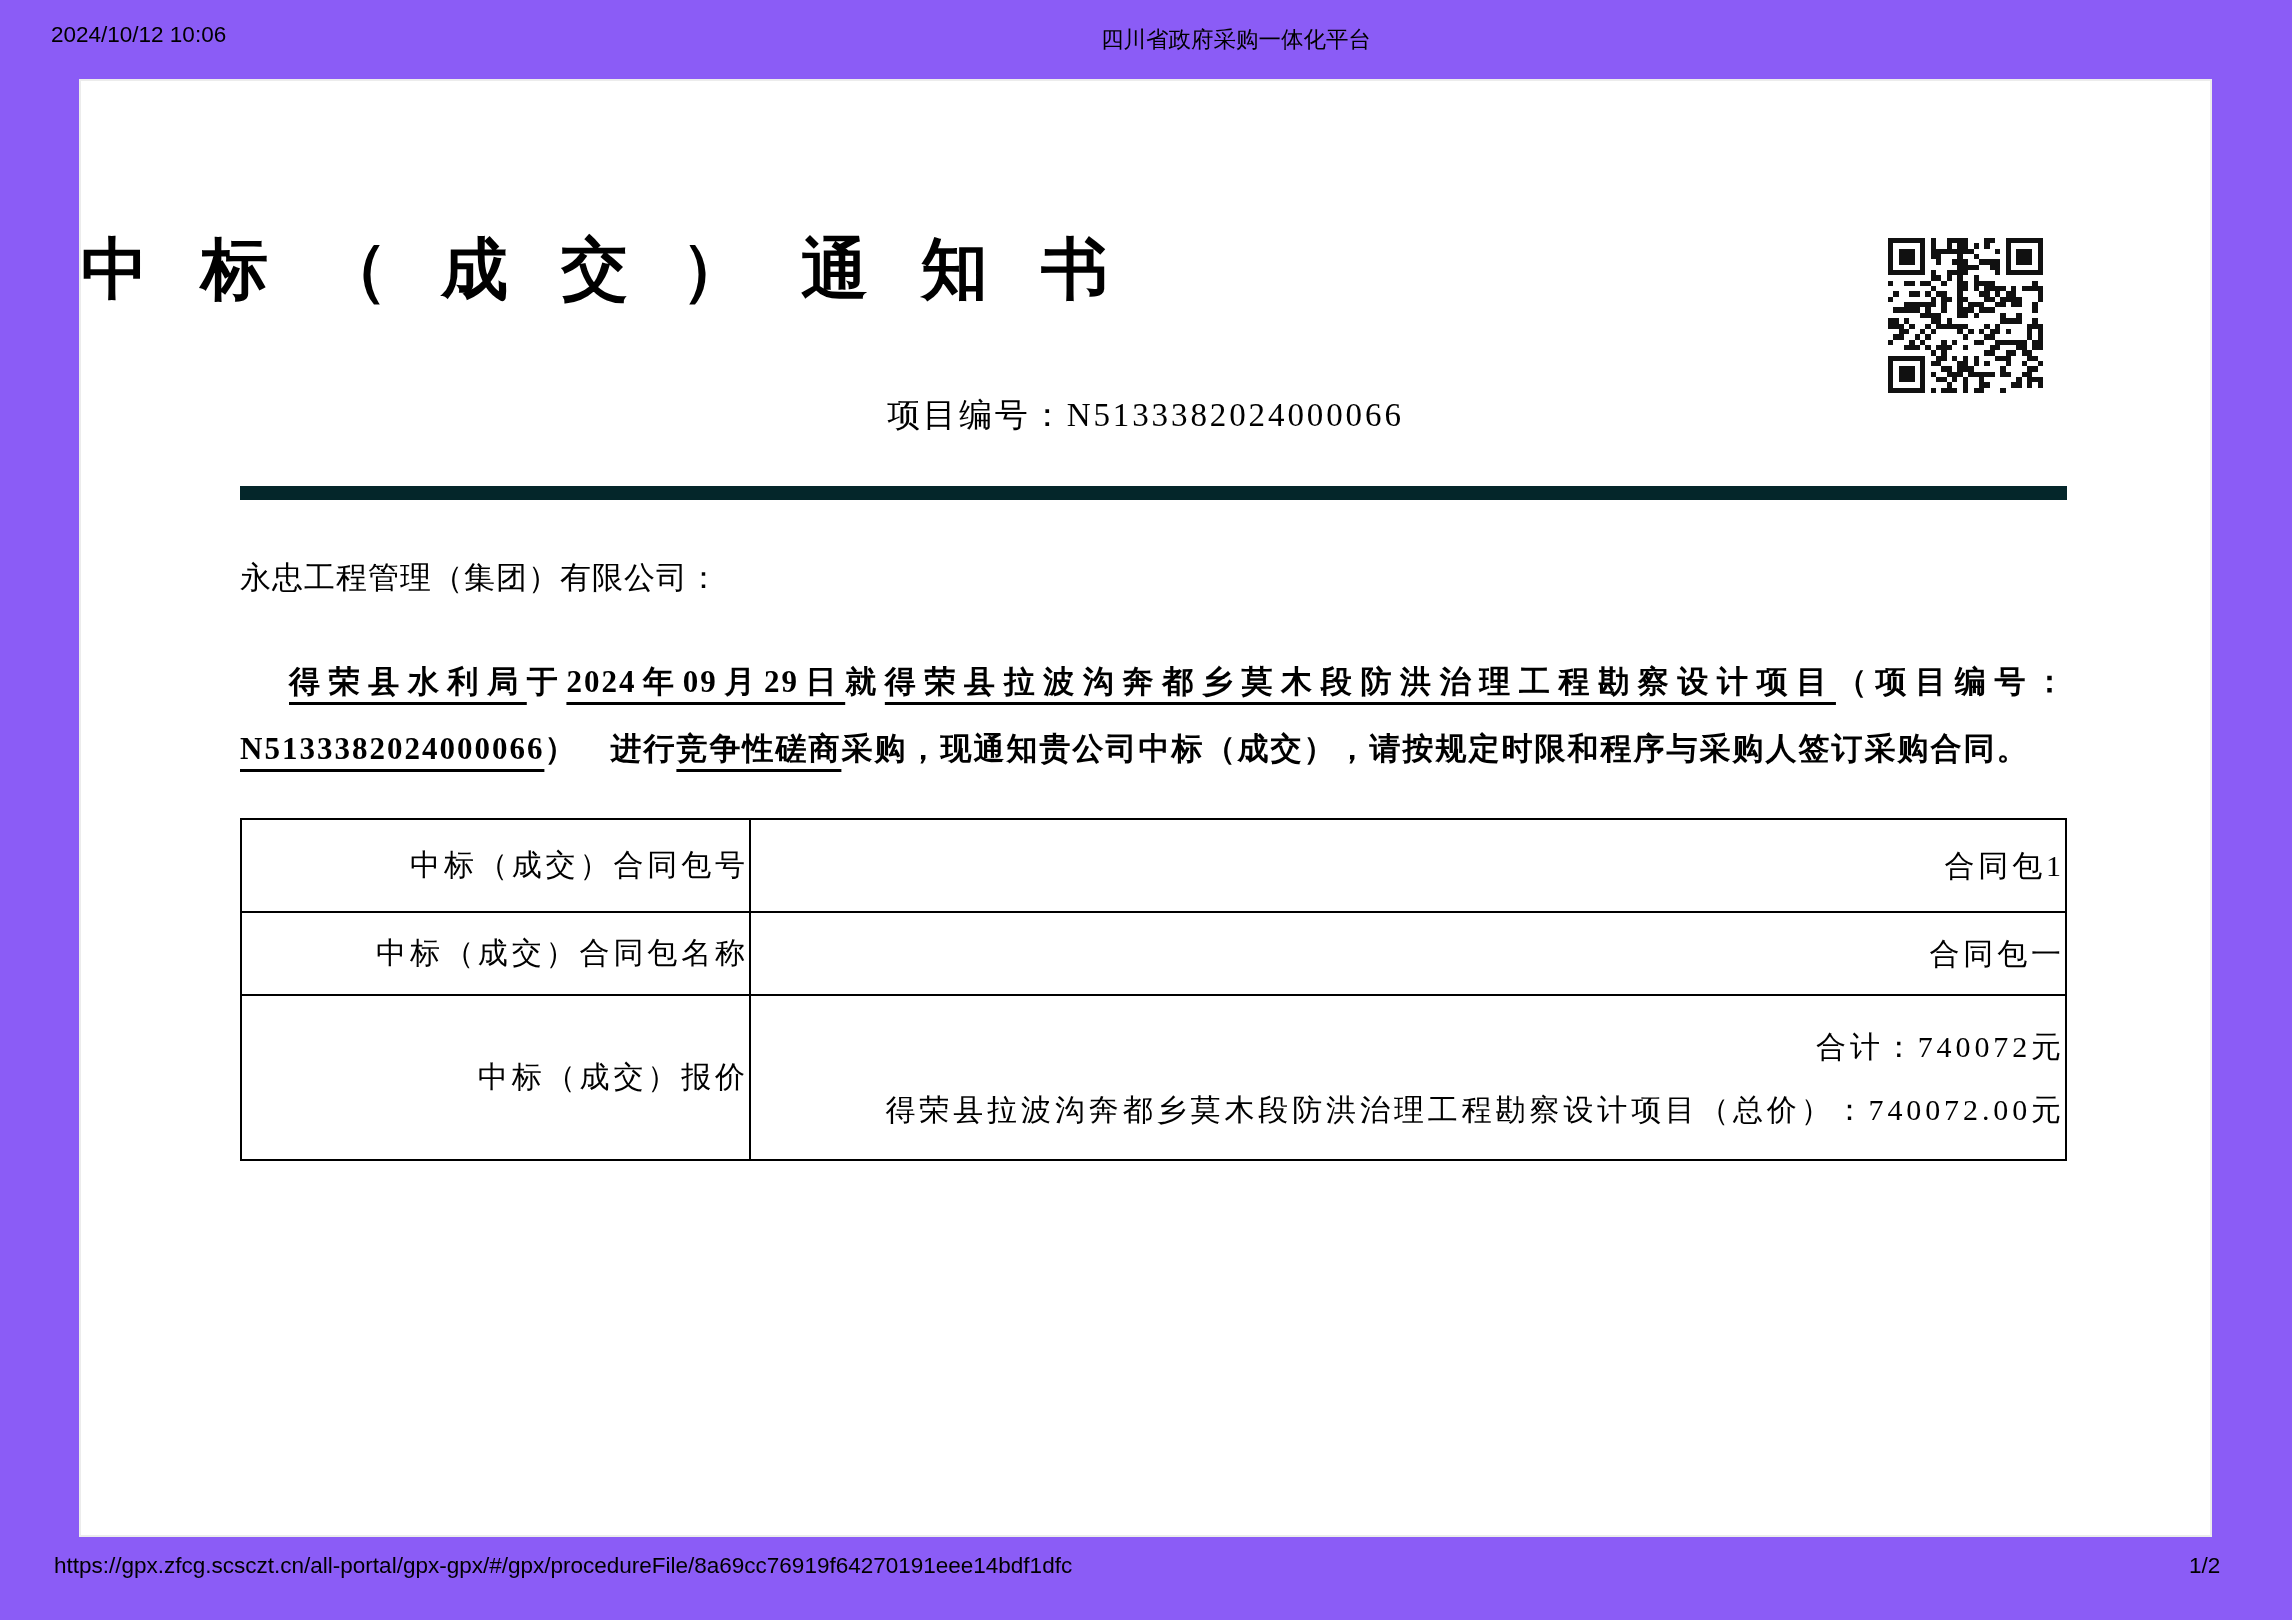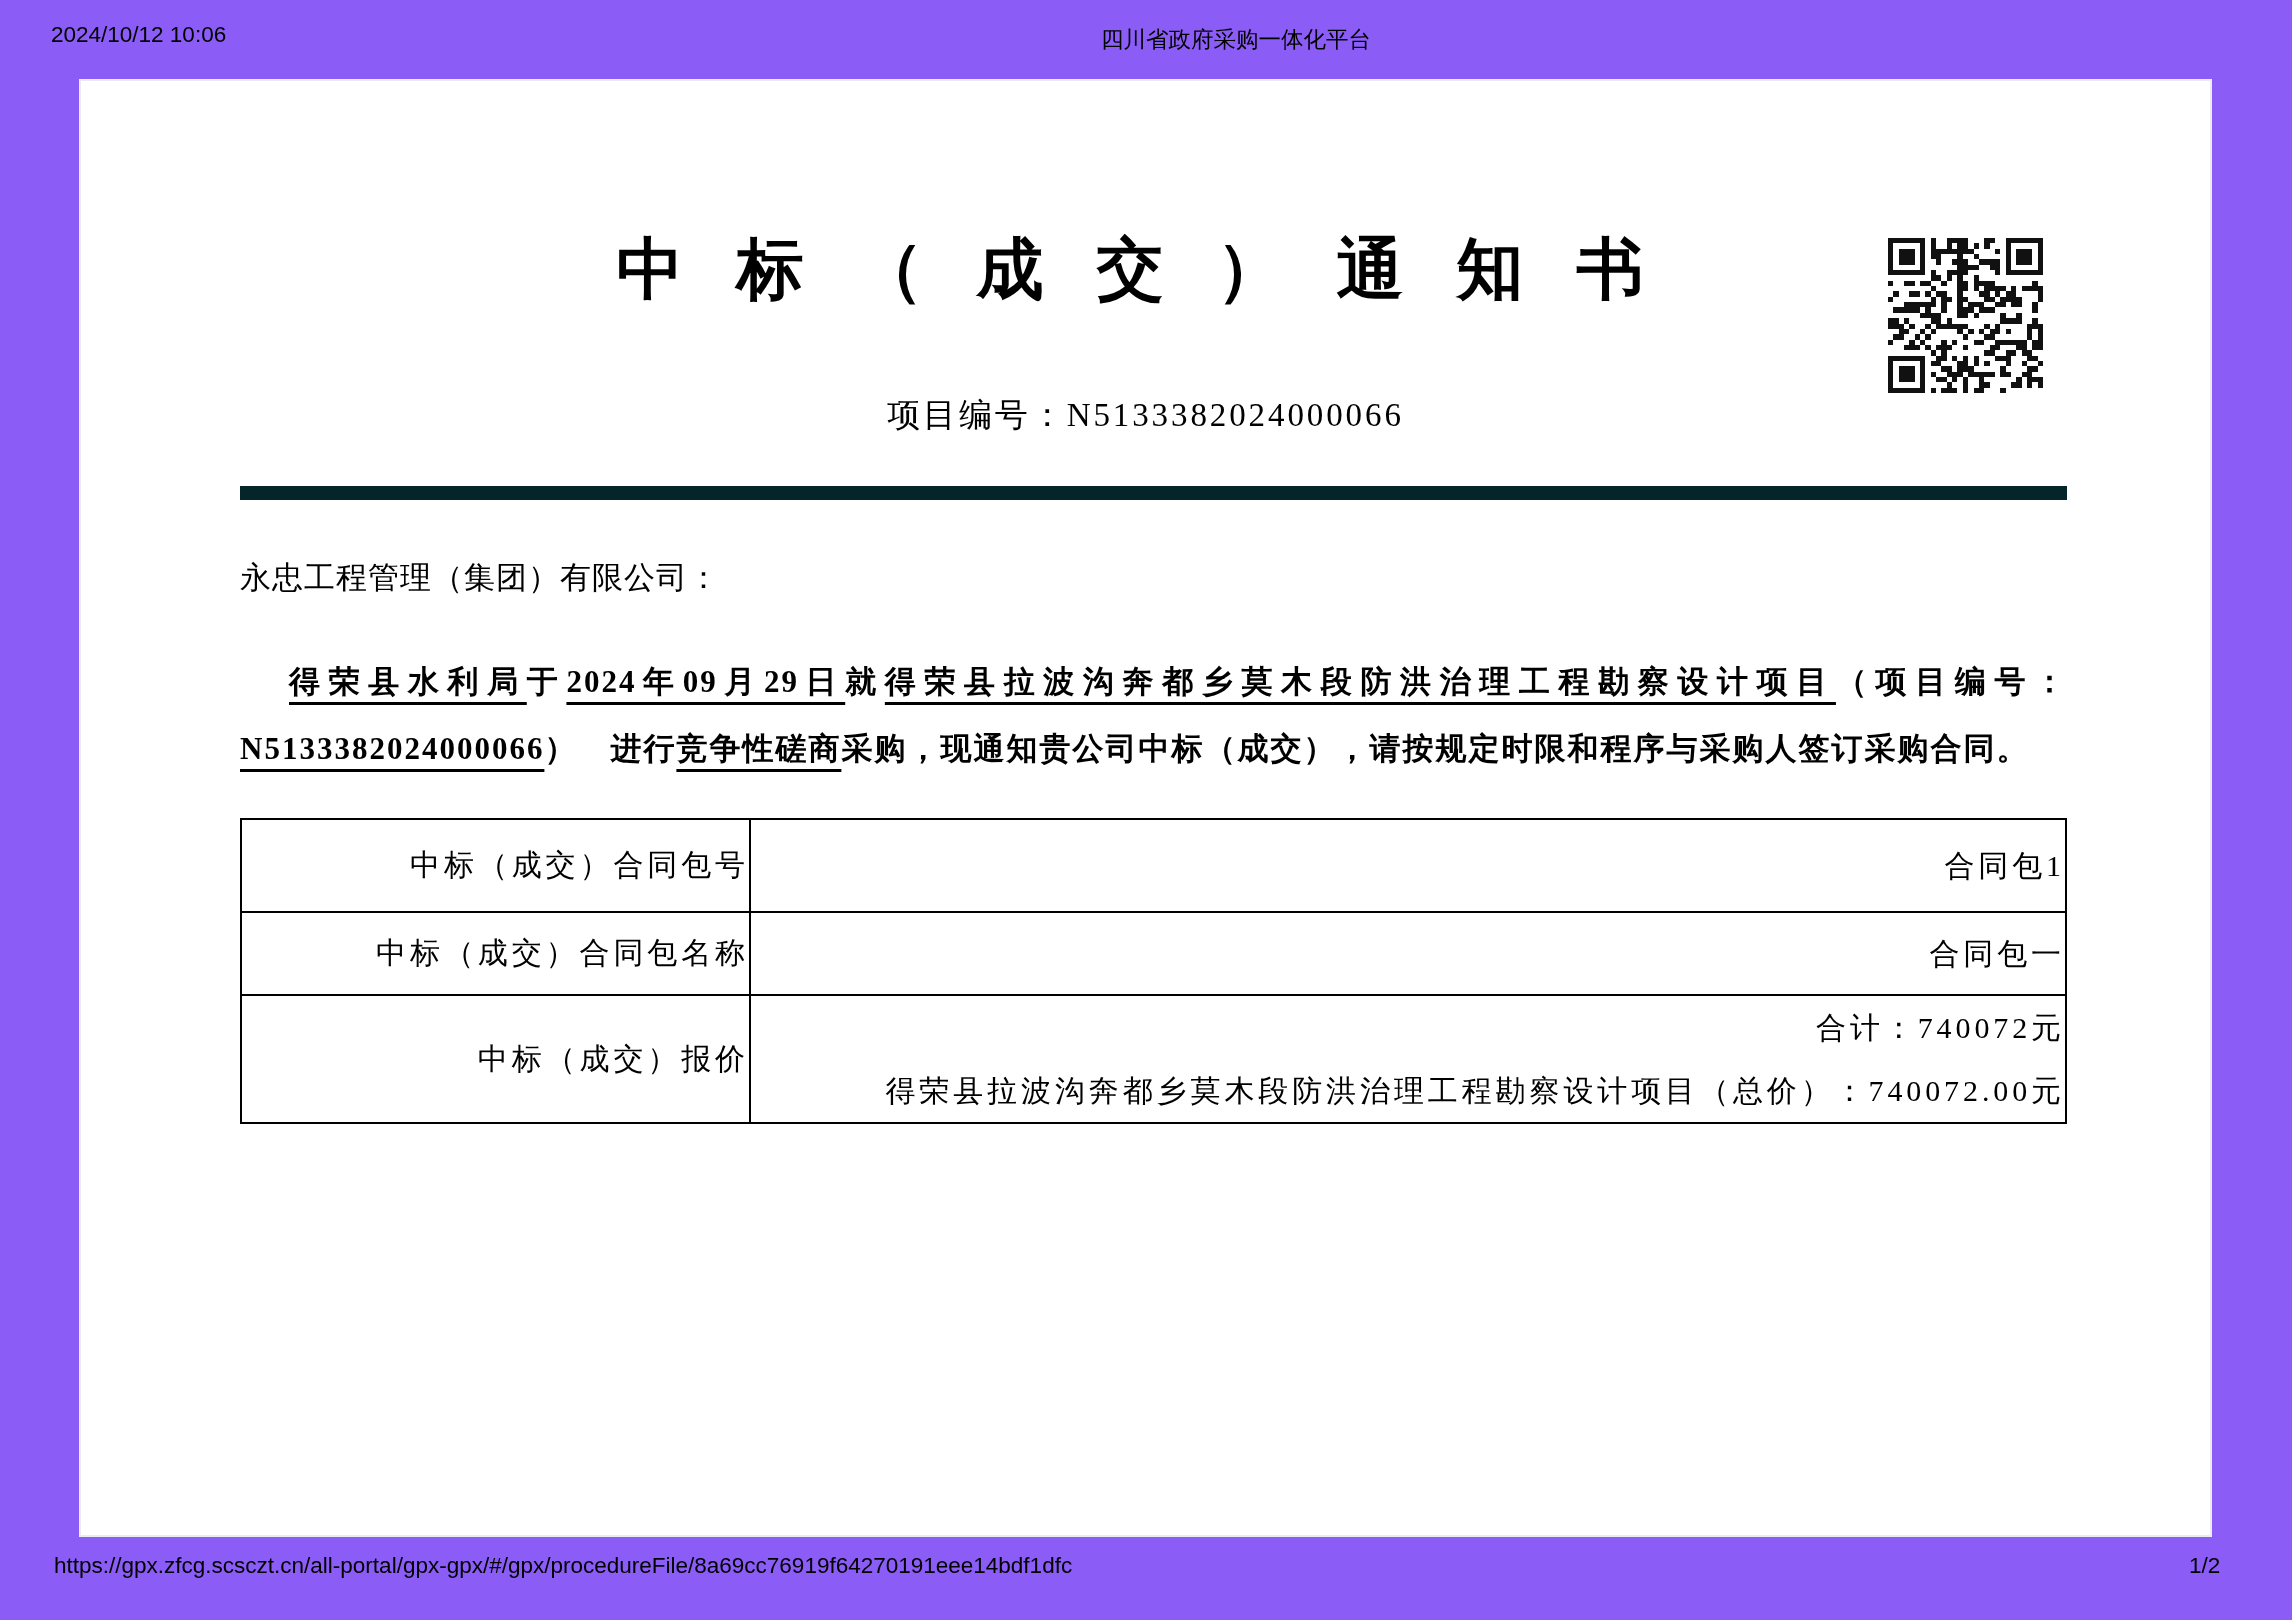--- a/index.html
+++ b/index.html
@@ -35,25 +35,23 @@
   
   .page{
     position:absolute;left:79px;top:79px;
     width:2133px;height:1458px;
     background:#fff;
     border:2px solid #ececec;
     box-sizing:border-box;
   }
   .doc-title{
     position:absolute;left:0;top:143px;width:100%;
-    text-align:center;
     font-size:67px;font-weight:bold;
     letter-spacing:53px;
     white-space:nowrap;
-    padding-left:11px;
   }
   .qr{
     position:absolute;left:1807px;top:157px;
     width:155px;height:155px;
   }
   .project-no{
     position:absolute;left:0;top:312px;width:100%;
     text-align:center;
     font-size:33px;letter-spacing:2.9px;
   }
@@ -87,21 +85,21 @@
   table.result th,table.result td{
     border:2.9px solid #000;
     font-weight:normal;text-align:right;
     vertical-align:middle;
     padding:0 0 0 25.5px;
     box-sizing:border-box;
   }
   table.result col.c1{width:509px;}
   table.result tr.r1{height:93px;}
   table.result tr.r2{height:83px;}
-  table.result tr.r3{height:128px;}
+  table.result tr.r3{height:165px;}
   .val-line{display:block;line-height:63px;}
   .signature{
     position:absolute;left:1418px;top:1311px;width:490px;
     text-align:center;
     font-size:32px;line-height:61px;
     letter-spacing:1px;
   }
 </style>
 </head>
 <body>

